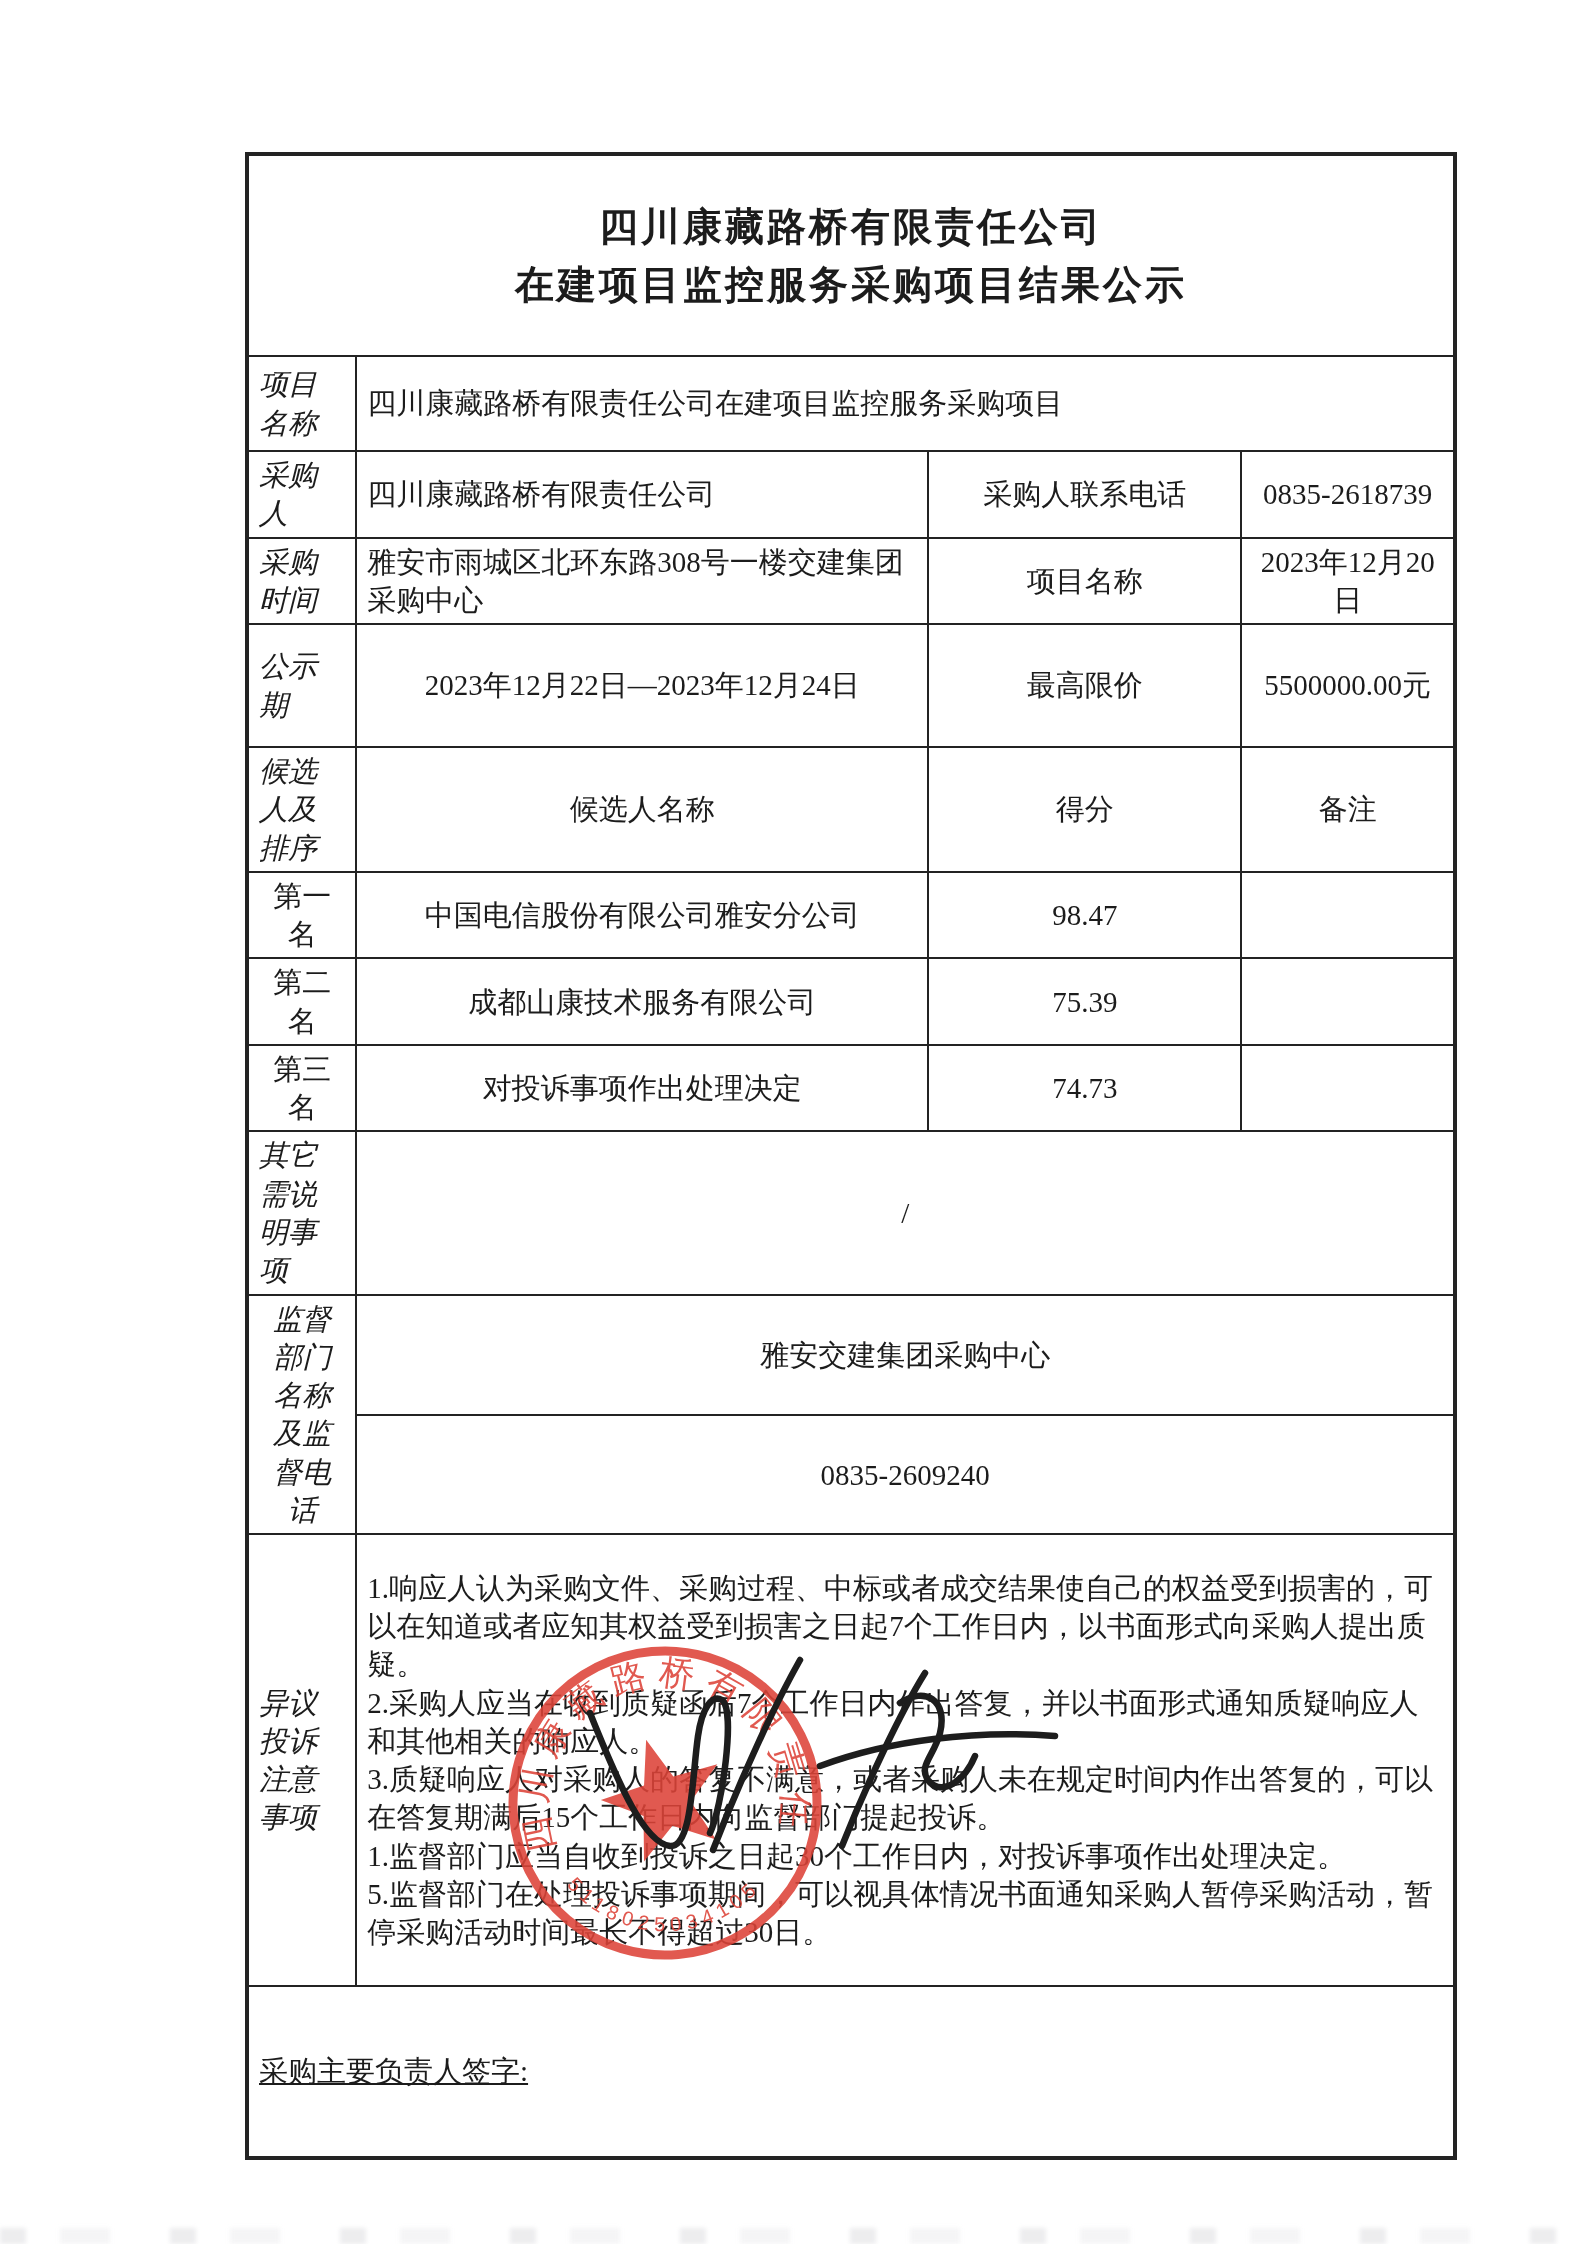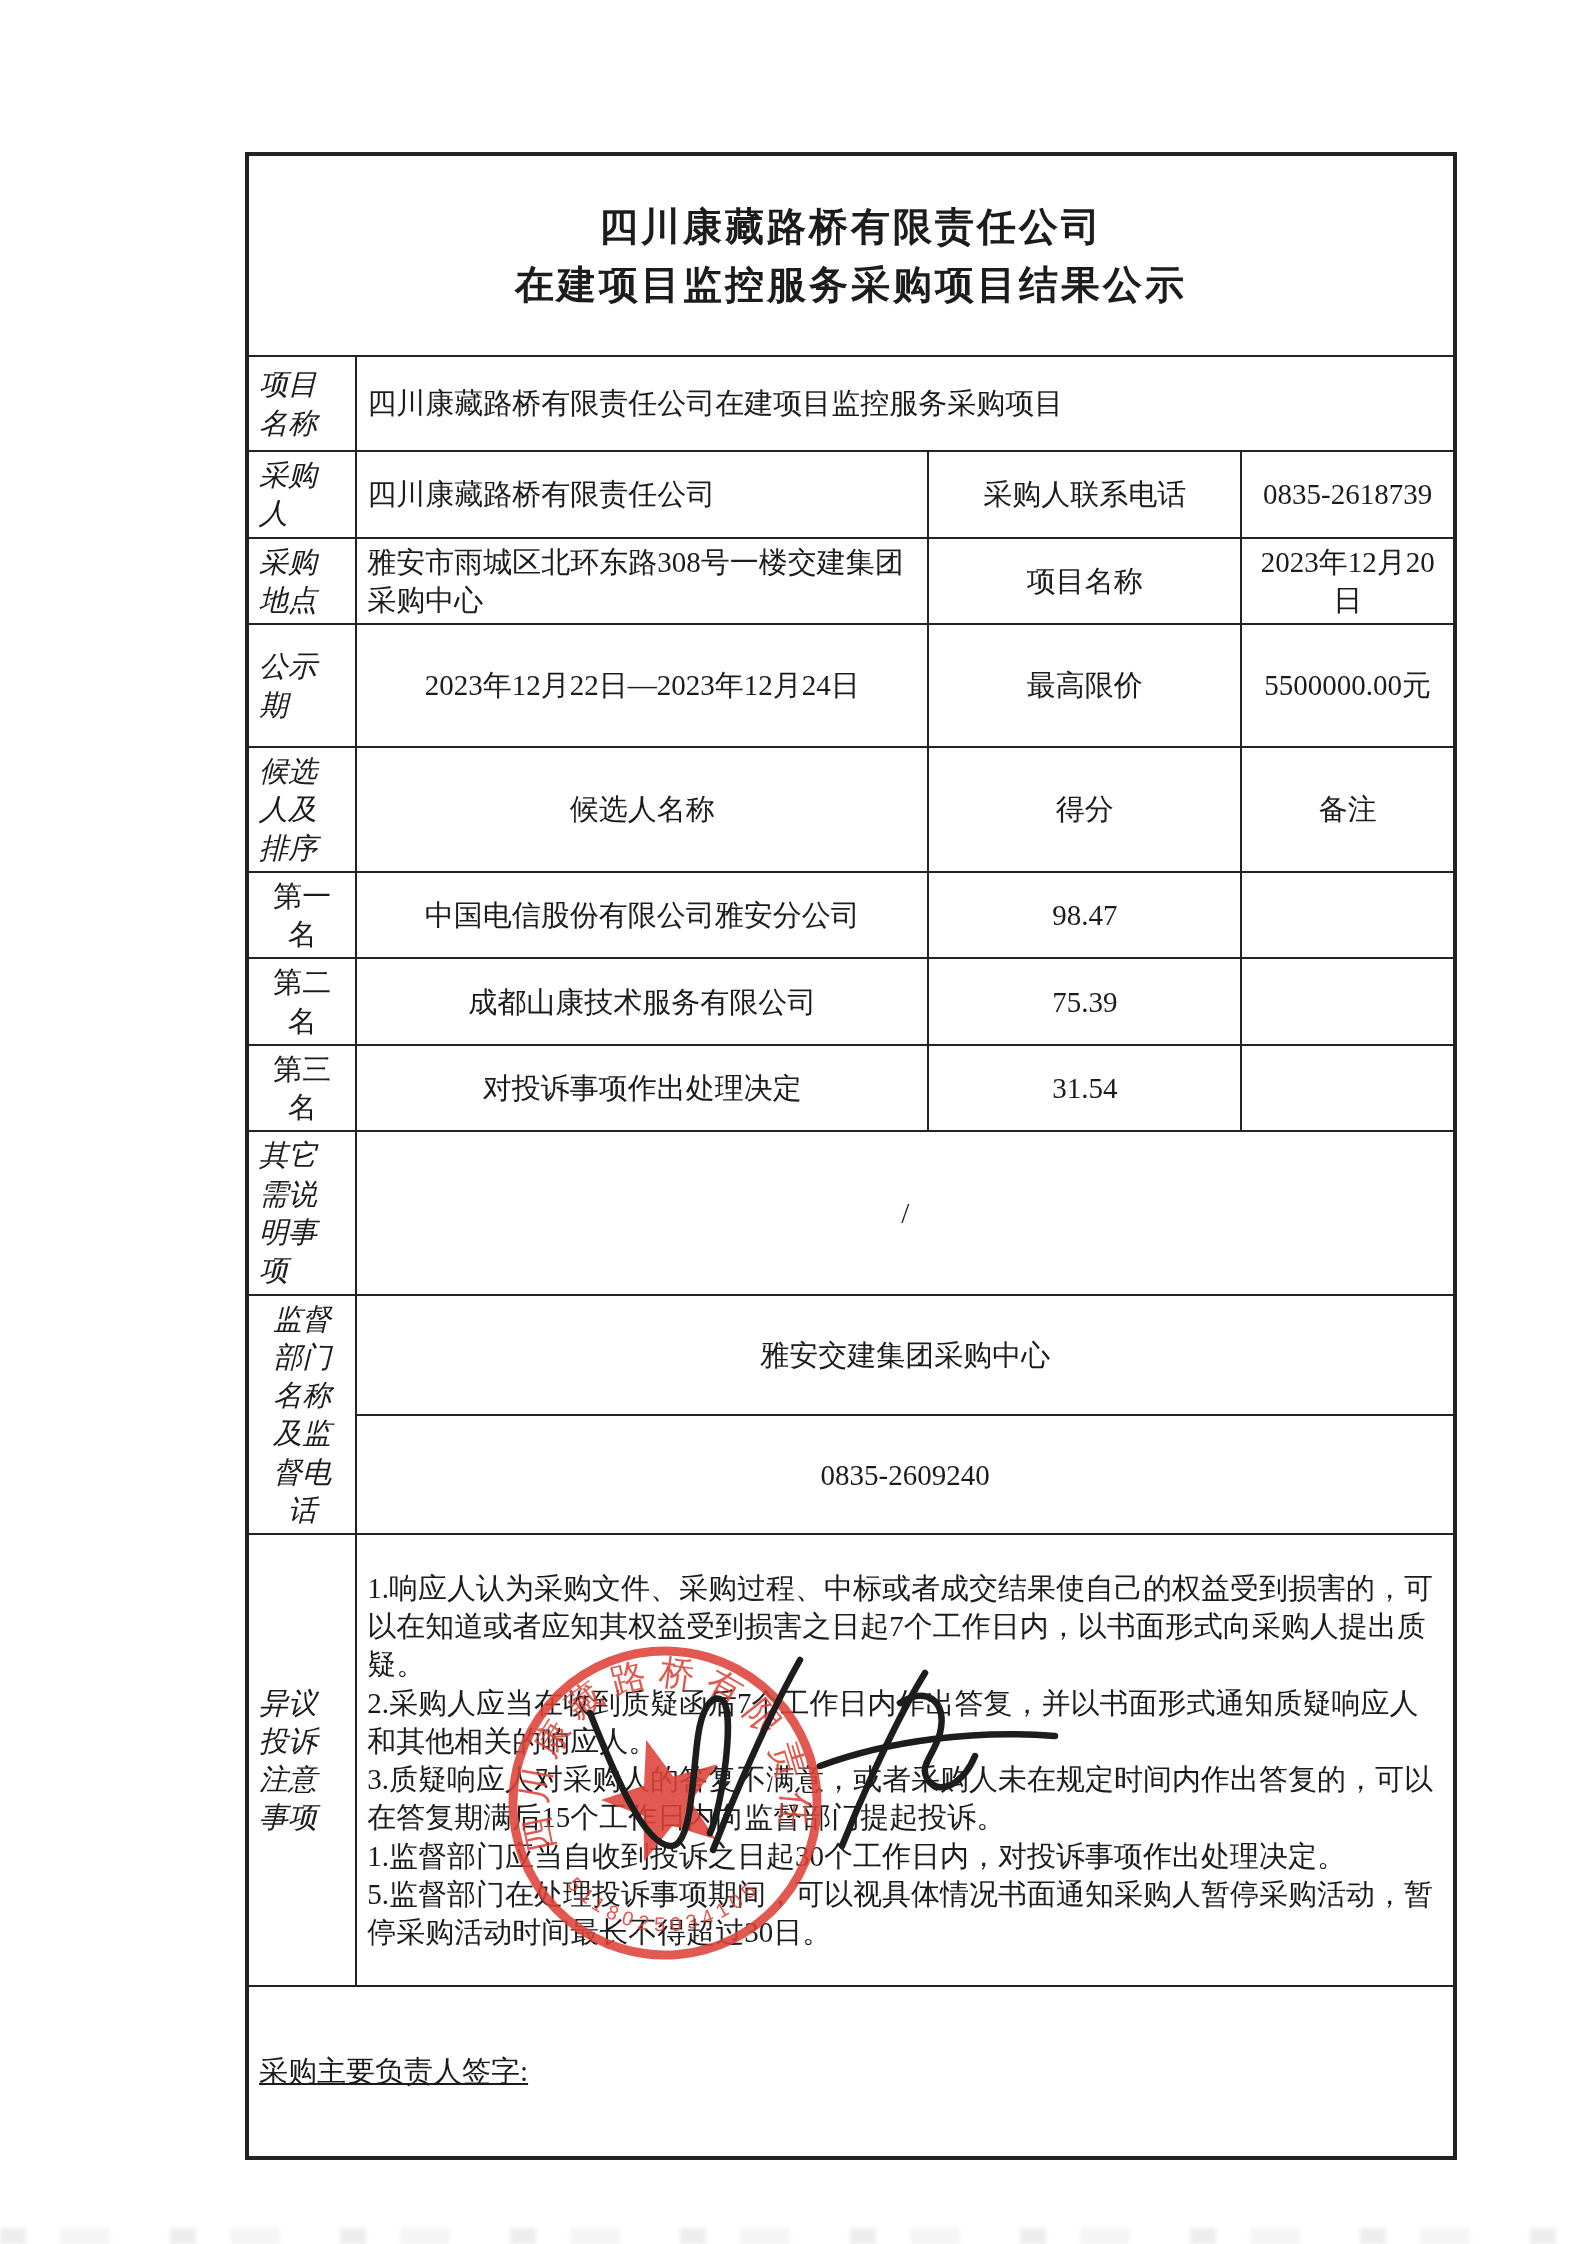--- a/index.html
+++ b/index.html
@@ -96,21 +96,21 @@
     </tr>
 
     <tr style="height:68px">
       <td class="lbl l">采购人</td>
       <td class="l">四川康藏路桥有限责任公司</td>
       <td class="c">采购人联系电话</td>
       <td class="c">0835-2618739</td>
     </tr>
 
     <tr style="height:75px">
-      <td class="lbl l">采购地点</td>
+      <td class="lbl l">采购时间</td>
       <td class="l">雅安市雨城区北环东路308号一楼交建集团采购中心</td>
       <td class="c">项目名称</td>
       <td class="c">2023年12月20日</td>
     </tr>
 
     <tr style="height:123px">
       <td class="lbl l">公示期</td>
       <td class="c">2023年12月22日—2023年12月24日</td>
       <td class="c">最高限价</td>
       <td class="c">5500000.00元</td>
@@ -133,21 +133,21 @@
     <tr style="height:75px">
       <td class="c">第二名</td>
       <td class="c">成都山康技术服务有限公司</td>
       <td class="c">75.39</td>
       <td class="c"></td>
     </tr>
 
     <tr style="height:82px">
       <td class="c">第三名</td>
       <td class="c">对投诉事项作出处理决定</td>
-      <td class="c">31.54</td>
+      <td class="c">74.73</td>
       <td class="c"></td>
     </tr>
 
     <tr style="height:91px">
       <td class="lbl l">其它需说明事项</td>
       <td colspan="3" class="c">/</td>
     </tr>
 
     <tr style="height:71px">
       <td class="lbl c" rowspan="2">监督部门名称及监督电话</td>

